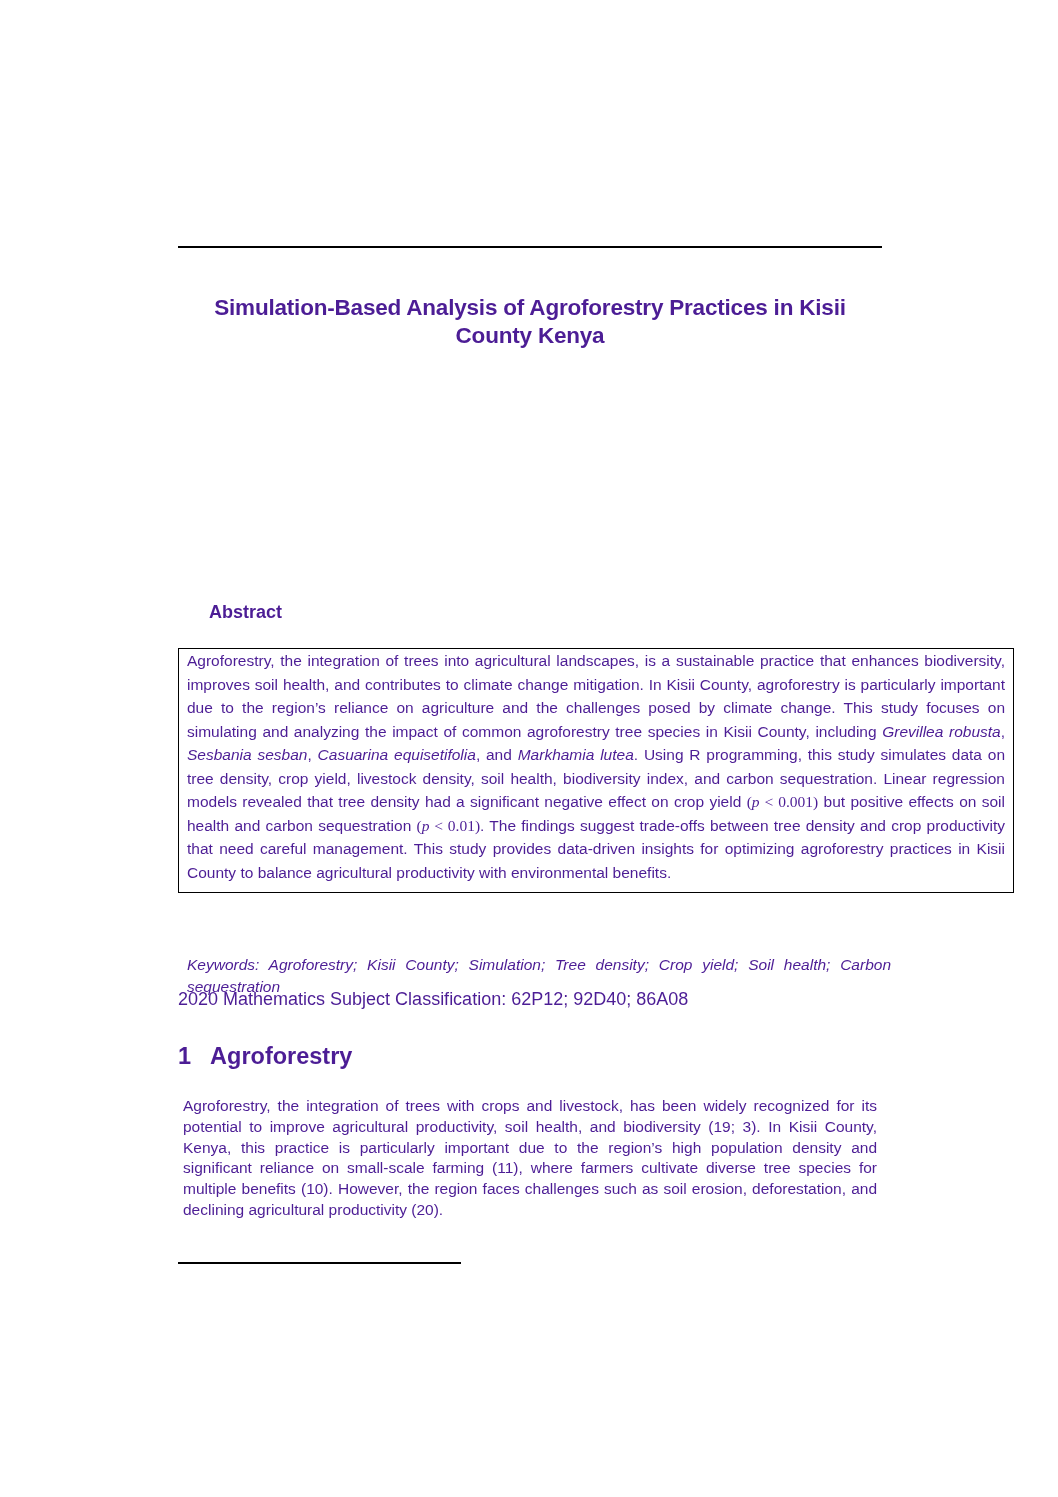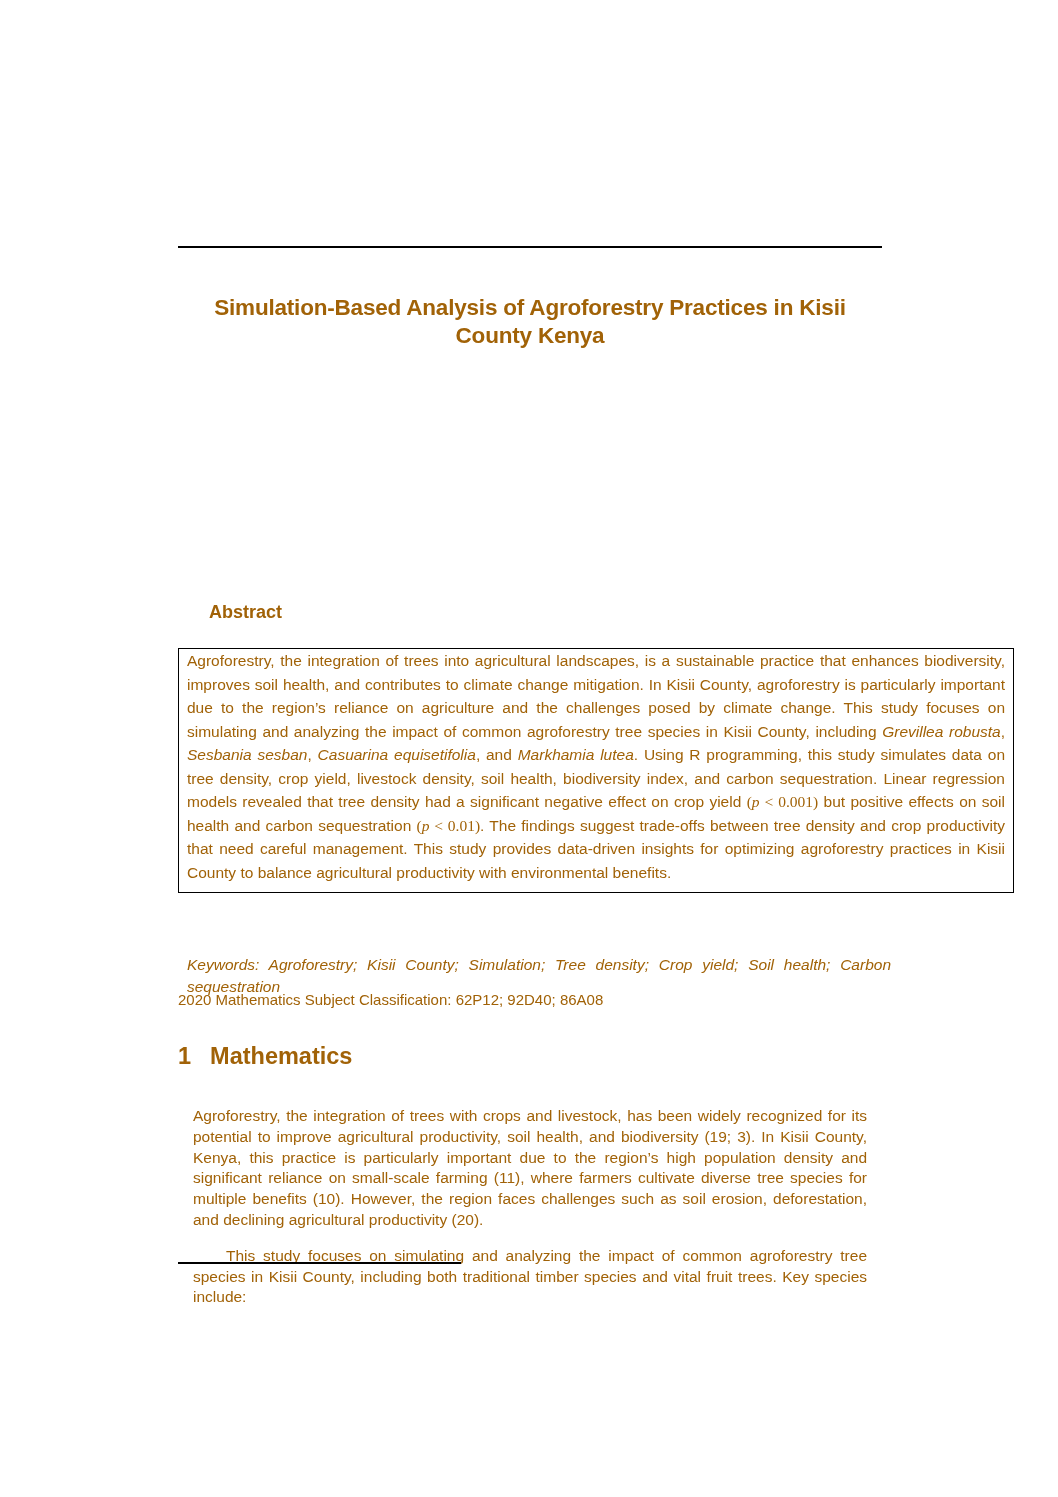--- a/index.html
+++ b/index.html
@@ -7,21 +7,21 @@
     padding: 0;
     background: #e8e8e8;
   }
   .page {
     position: relative;
     width: 1058px;
     height: 1497px;
     margin: 0 auto;
     background: #ffffff;
     font-family: "Liberation Sans", sans-serif;
-    color: #a16207;
+    color: #4c1d95;
     overflow: hidden;
   }
   .rule-top {
     position: absolute;
     left: 178px;
     top: 246px;
     width: 704px;
     height: 2px;
     background: #000000;
   }
@@ -74,42 +74,42 @@
     font-size: 15.5px;
     line-height: 21.5px;
     text-align: justify;
   }
   .msc {
     position: absolute;
     left: 178px;
     top: 989px;
     width: 704px;
     margin: 0;
-    font-size: 15px;
+    font-size: 18px;
     line-height: 21px;
   }
   .section-heading {
     position: absolute;
     left: 178px;
     top: 1043px;
     margin: 0;
     font-size: 23.5px;
     font-weight: bold;
   }
   .sec-num { margin-right: 19px; }
   .body-text {
     position: absolute;
     left: 178px;
     top: 1091px;
     width: 704px;
     font-size: 15.5px;
     line-height: 20.8px;
     text-align: justify;
   }
-  .para { margin: 15px; }
+  .para { margin: 5px; }
   .para-indent { text-indent: 33px; }
   .footnote-rule {
     position: absolute;
     left: 178px;
     top: 1262px;
     width: 283px;
     height: 2px;
     background: #000000;
   }
 </style>
@@ -125,22 +125,21 @@
   <h2 class="abstract-heading">Abstract</h2>
 
   <div class="abstract-box">
     <p class="abstract-text"><span class="seg-n">Agroforestry, the integration of trees into agricultural landscapes, is a sustainable practice that enhances biodiversity, improves soil health, and contributes to climate change mitigation. In Kisii County, agroforestry is particularly important due to the region’s reliance on agriculture and the challenges posed by climate change. This study focuses on simulating and analyzing the impact of common agroforestry tree species in Kisii County, including </span><span class="seg-i">Grevillea robusta</span><span class="seg-n">, </span><span class="seg-i">Sesbania sesban</span><span class="seg-n">, </span><span class="seg-i">Casuarina equisetifolia</span><span class="seg-n">, and </span><span class="seg-i">Markhamia lutea</span><span class="seg-n">. Using R programming, this study simulates data on tree density, crop yield, livestock density, soil health, biodiversity index, and carbon sequestration. Linear regression models revealed that tree density had a significant negative effect on crop yield </span><span class="seg-mr">(</span><span class="seg-mi">p</span><span class="seg-mr"> &lt; 0.001)</span><span class="seg-n"> but positive effects on soil health and carbon sequestration </span><span class="seg-mr">(</span><span class="seg-mi">p</span><span class="seg-mr"> &lt; 0.01)</span><span class="seg-n">. The findings suggest trade-offs between tree density and crop productivity that need careful management. This study provides data-driven insights for optimizing agroforestry practices in Kisii County to balance agricultural productivity with environmental benefits.</span></p>
   </div>
 
   <p class="keywords">Keywords: Agroforestry; Kisii County; Simulation; Tree density; Crop yield; Soil health; Carbon sequestration</p>
 
   <p class="msc">2020 Mathematics Subject Classification: 62P12; 92D40; 86A08</p>
 
-  <h2 class="section-heading"><span class="sec-num">1</span><span class="sec-title">Mathematics</span></h2>
+  <h2 class="section-heading"><span class="sec-num">1</span><span class="sec-title">Agroforestry</span></h2>
 
   <div class="body-text">
     <p class="para">Agroforestry, the integration of trees with crops and livestock, has been widely recognized for its potential to improve agricultural productivity, soil health, and biodiversity (19; 3). In Kisii County, Kenya, this practice is particularly important due to the region’s high population density and significant reliance on small-scale farming (11), where farmers cultivate diverse tree species for multiple benefits (10). However, the region faces challenges such as soil erosion, deforestation, and declining agricultural productivity (20).</p>
-    <p class="para para-indent">This study focuses on simulating and analyzing the impact of common agroforestry tree species in Kisii County, including both traditional timber species and vital fruit trees. Key species include:</p>
   </div>
 
   <div class="footnote-rule"></div>
 
 </div>
 
 </body></html>

